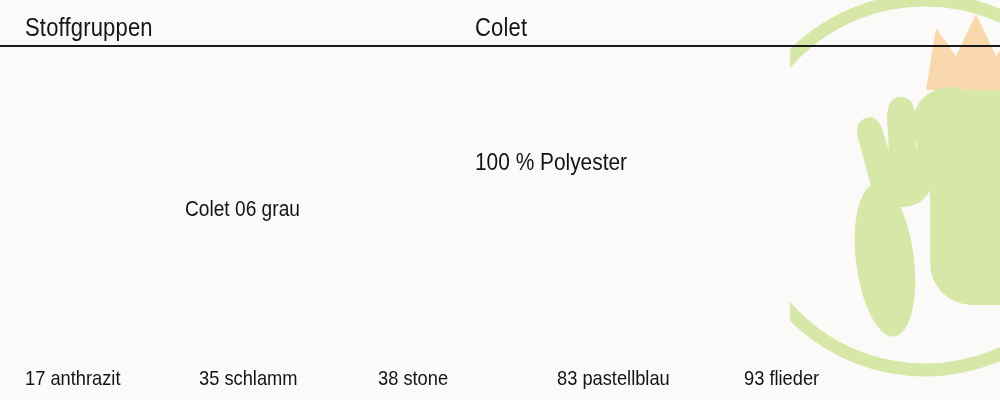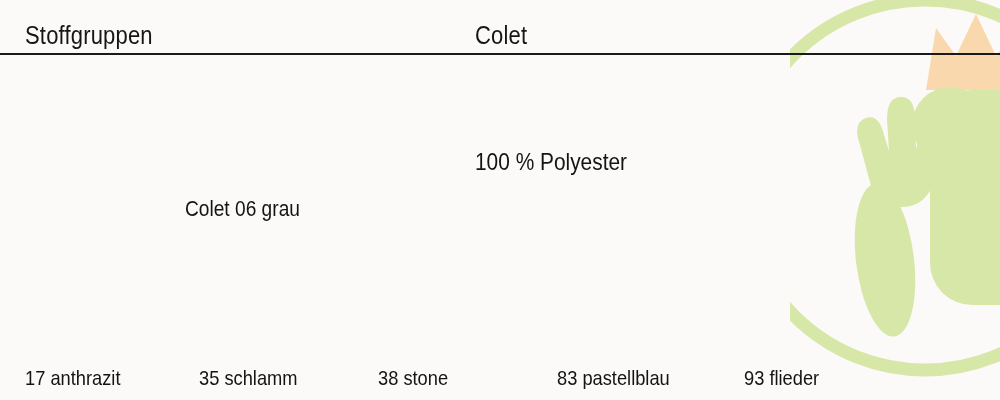--- a/index.html
+++ b/index.html
@@ -30,21 +30,21 @@
     width: 300px;
     height: 430px;
     z-index: 0;
     pointer-events: none;
   }
 
   
   #header {
     position: absolute;
     left: 0;
-    top: 12px;
+    top: 4px;
     width: 1000px;
     height: 43px;
     z-index: 3;
   }
   #header-rule {
     position: absolute;
     left: 0;
     top: 41px;
     width: 1000px;
     height: 1.5px;

